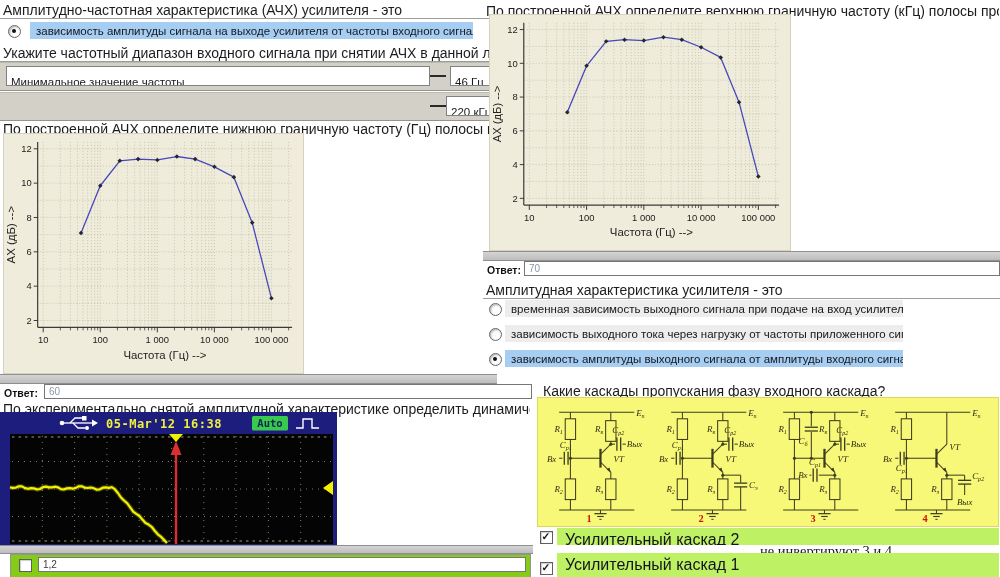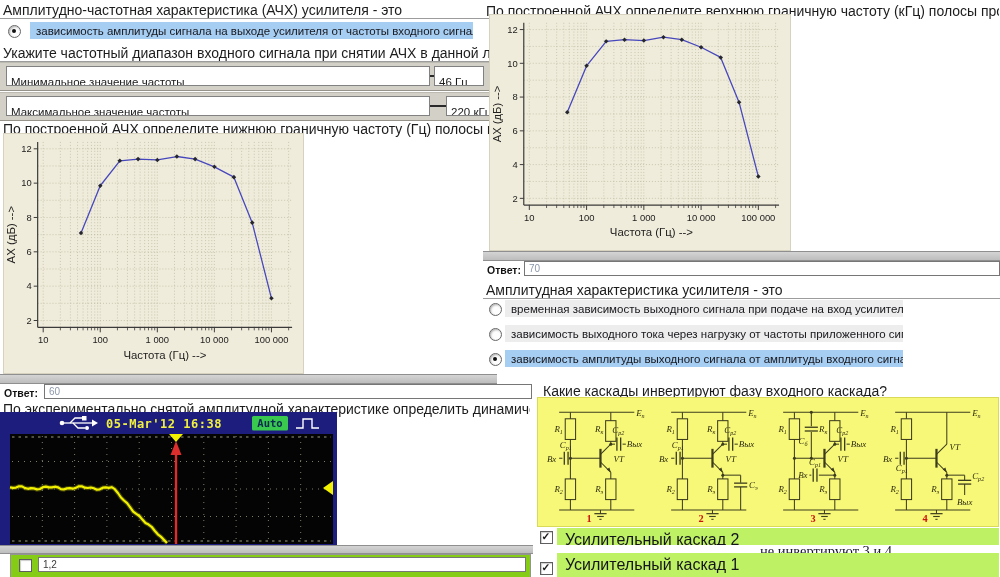--- a/index.html
+++ b/index.html
@@ -34,25 +34,24 @@
 <div class="qtitle bb" style="left:0;top:0;width:497px;height:18px">Амплитудно-частотная характеристика (АЧХ)  усилителя  - это</div>
 
 <span class="radio on" style="left:8px;top:25px"></span>
 <span class="opt opt-blue" style="left:30px;top:22px;width:443px">зависимость амплитуды  сигнала на выходе усилителя от частоты входного сигнала</span>
 
 <div class="qtitle bb" style="left:0;top:43px;width:497px;height:17px">Укажите частотный диапазон входного сигнала при снятии АЧХ в данной лабораторной работе ?</div>
 
 <div class="freqrow" style="left:0;top:62px;width:497px;height:27px">
   <div class="freqbox" style="left:6px;top:3px;width:424px">Минимальное значение частоты</div>
   <div class="connector" style="left:430px;top:12px;width:16px"></div>
-  <div class="freqbox" style="left:434px;top:3px;width:50px">46 Гц</div>
+  <div class="freqbox" style="left:450px;top:3px;width:50px">46 Гц</div>
 </div>
 
 <div class="freqrow" style="left:0;top:92px;width:497px;height:27px">
-  <div class="freqbox" style="left:6px;top:3px;width:424px">Максимальное значение частоты</div>
   <div class="connector" style="left:430px;top:12px;width:16px"></div>
   <div class="freqbox" style="left:446px;top:3px;width:50px">220 кГц</div>
 </div>
 
 <div class="qtitle" style="left:0;top:119px;width:497px;height:14px">По построенной АЧХ определите  нижнюю граничную частоту (Гц) полосы пропускания усилителя.</div>
 
 <div class="chartpanel" style="left:3px;top:133px;width:299px;height:239px">
   <svg width="297" height="237" preserveAspectRatio="none" viewBox="0 0 300 239">
       <line x1="34" y1="188.07407407407408" x2="291" y2="188.07407407407408" stroke="#b7b79c" stroke-width="0.7" stroke-dasharray="1,2"></line>
       <line x1="34" y1="170.75925925925927" x2="291" y2="170.75925925925927" stroke="#b7b79c" stroke-width="0.7" stroke-dasharray="1,2"></line>
@@ -364,21 +363,21 @@
 
 <span class="radio" style="left:489px;top:303px"></span>
 <span class="opt opt-gray" style="left:505px;top:300px;width:398px">временная зависимость выходного сигнала при подаче на вход усилителя ска</span>
 
 <span class="radio" style="left:489px;top:328px"></span>
 <span class="opt opt-gray" style="left:505px;top:325px;width:398px">зависимость выходного тока через нагрузку от частоты приложенного  сигнал</span>
 
 <span class="radio on" style="left:489px;top:353px"></span>
 <span class="opt opt-blue" style="left:505px;top:350px;width:398px">зависимость амплитуды  выходного сигнала от амплитуды входного сигнала</span>
 
-<div class="qtitle" style="left:540px;top:381px;width:420px;height:15px">Какие каскады инвертируют фазу входного каскада?</div>
+<div class="qtitle" style="left:540px;top:381px;width:420px;height:15px">Какие каскады пропускания фазу входного каскада?</div>
 
 <div class="yellowpanel" style="left:537px;top:397px;width:462px;height:130px">
   <svg width="112" height="124" viewBox="0 0 115 132">
       <line x1="14" y1="13" x2="94" y2="13" stroke="#3c3c1e" stroke-width="1.1"></line>
       <line x1="14" y1="117" x2="94" y2="117" stroke="#3c3c1e" stroke-width="1.1"></line>
       <text x="96" y="16.5" text-anchor="start" font-size="9.5" fill="#2e2e12" font-family="&quot;Liberation Serif&quot;,serif" font-style="italic" font-weight="normal"><tspan>E</tspan><tspan font-size="6.5" dy="2.2">п</tspan></text>
       <line x1="26" y1="13" x2="26" y2="20" stroke="#3c3c1e" stroke-width="1.1"></line>
       <rect x="20.5" y="20" width="11" height="22" fill="none" stroke="#3c3c1e" stroke-width="1.1"></rect>
       <line x1="26" y1="42" x2="26" y2="84" stroke="#3c3c1e" stroke-width="1.1"></line>
       <rect x="20.5" y="84" width="11" height="22" fill="none" stroke="#3c3c1e" stroke-width="1.1"></rect>

